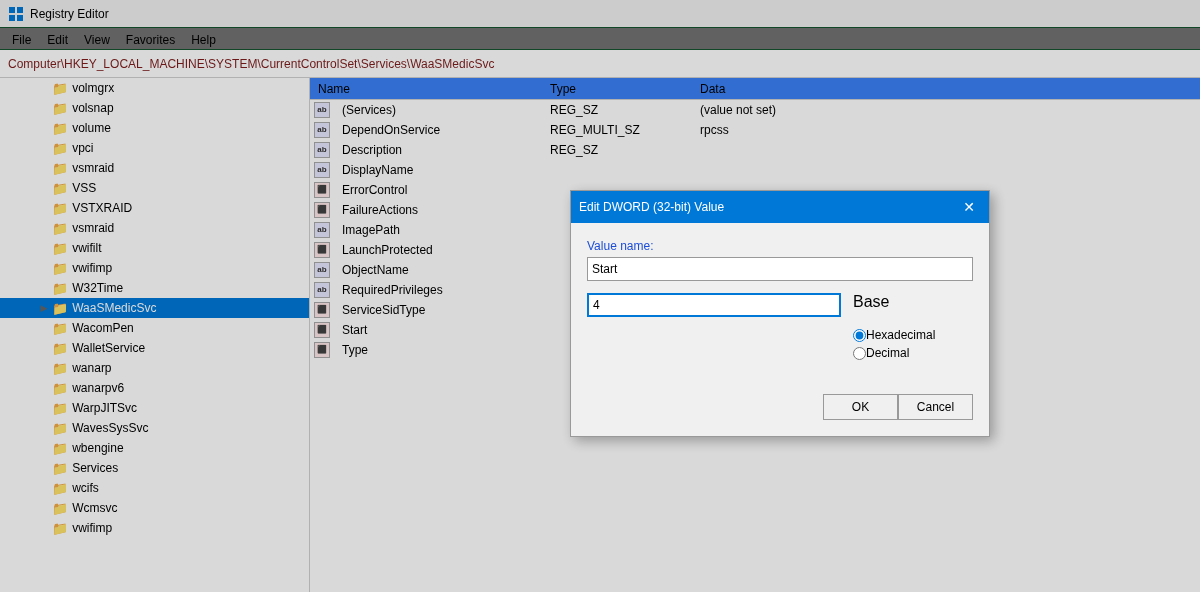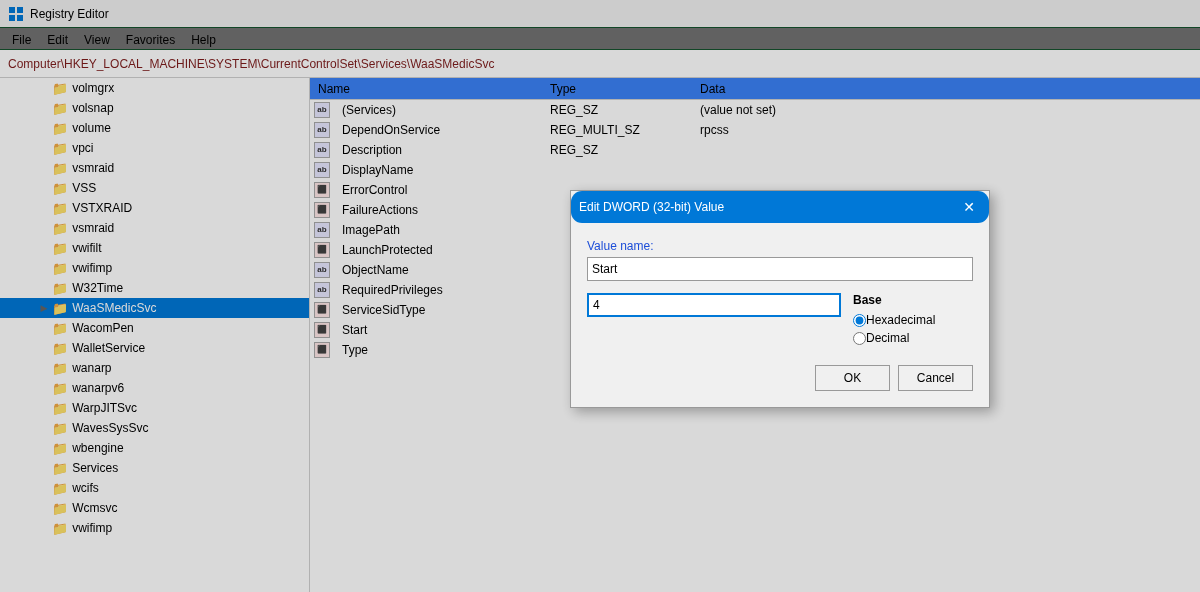--- a/index.html
+++ b/index.html
@@ -180,21 +180,20 @@
       pointer-events: all;
     }
     .modal-titlebar {
       background: #0078d7;
       height: 32px;
       display: flex;
       align-items: center;
       justify-content: space-between;
       padding: 0 8px;
       color: #fff;
-      border-radius: 11px;
     }
     .modal-title-text {
       font-size: 12px;
       font-weight: normal;
     }
     .modal-close-btn {
       width: 24px;
       height: 24px;
       display: flex;
       align-items: center;
@@ -237,38 +236,37 @@
       border: 2px solid #0078d7;
       padding: 2px 4px;
       font-size: 12px;
       background: #fff;
       outline: none;
     }
     .modal-base-group {
       min-width: 120px;
     }
     .modal-base-label {
-      font-size: 12px;
-      font-weight: bold;
-      margin-bottom: 6px;
+      font-size: 16px;
+      font-weight: normal;
+      margin-bottom: 17px;
     }
     .radio-option {
       display: flex;
       align-items: center;
       margin-bottom: 4px;
       font-size: 12px;
     }
     .radio-option input[type=radio] {
       accent-color: #0078d7;
     }
     .modal-buttons {
       display: flex;
       justify-content: flex-end;
-      gap: 8px;
-      margin-top: 16px;
+      margin-top: 30px;
       align-items: flex-end;
     }
     .modal-btn {
       min-width: 75px;
       height: 26px;
       border: 1px solid #999;
       background: #f0f0f0;
       font-size: 12px;
       cursor: pointer;
       padding: 0 12px;

